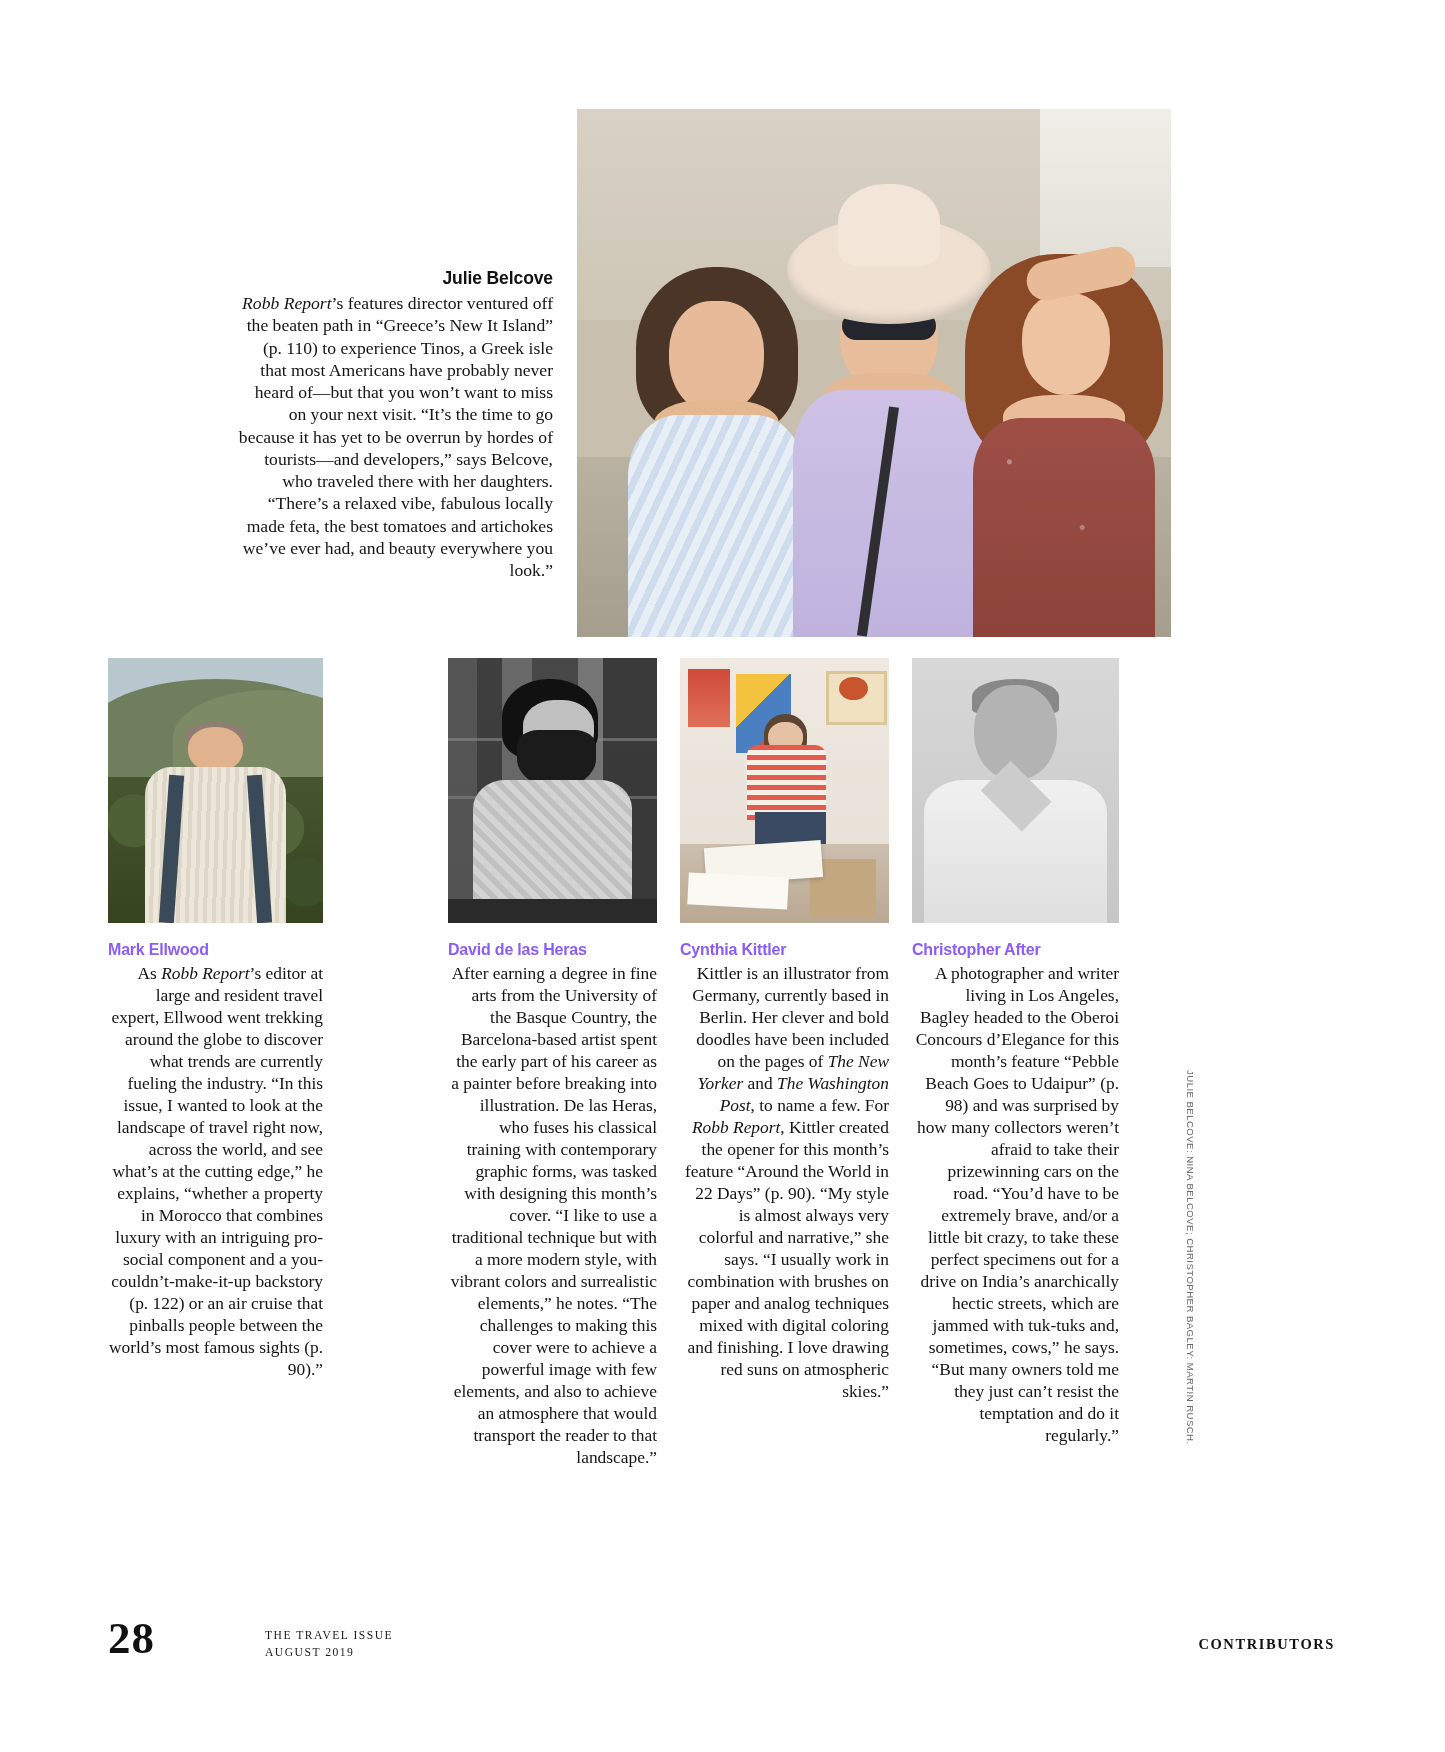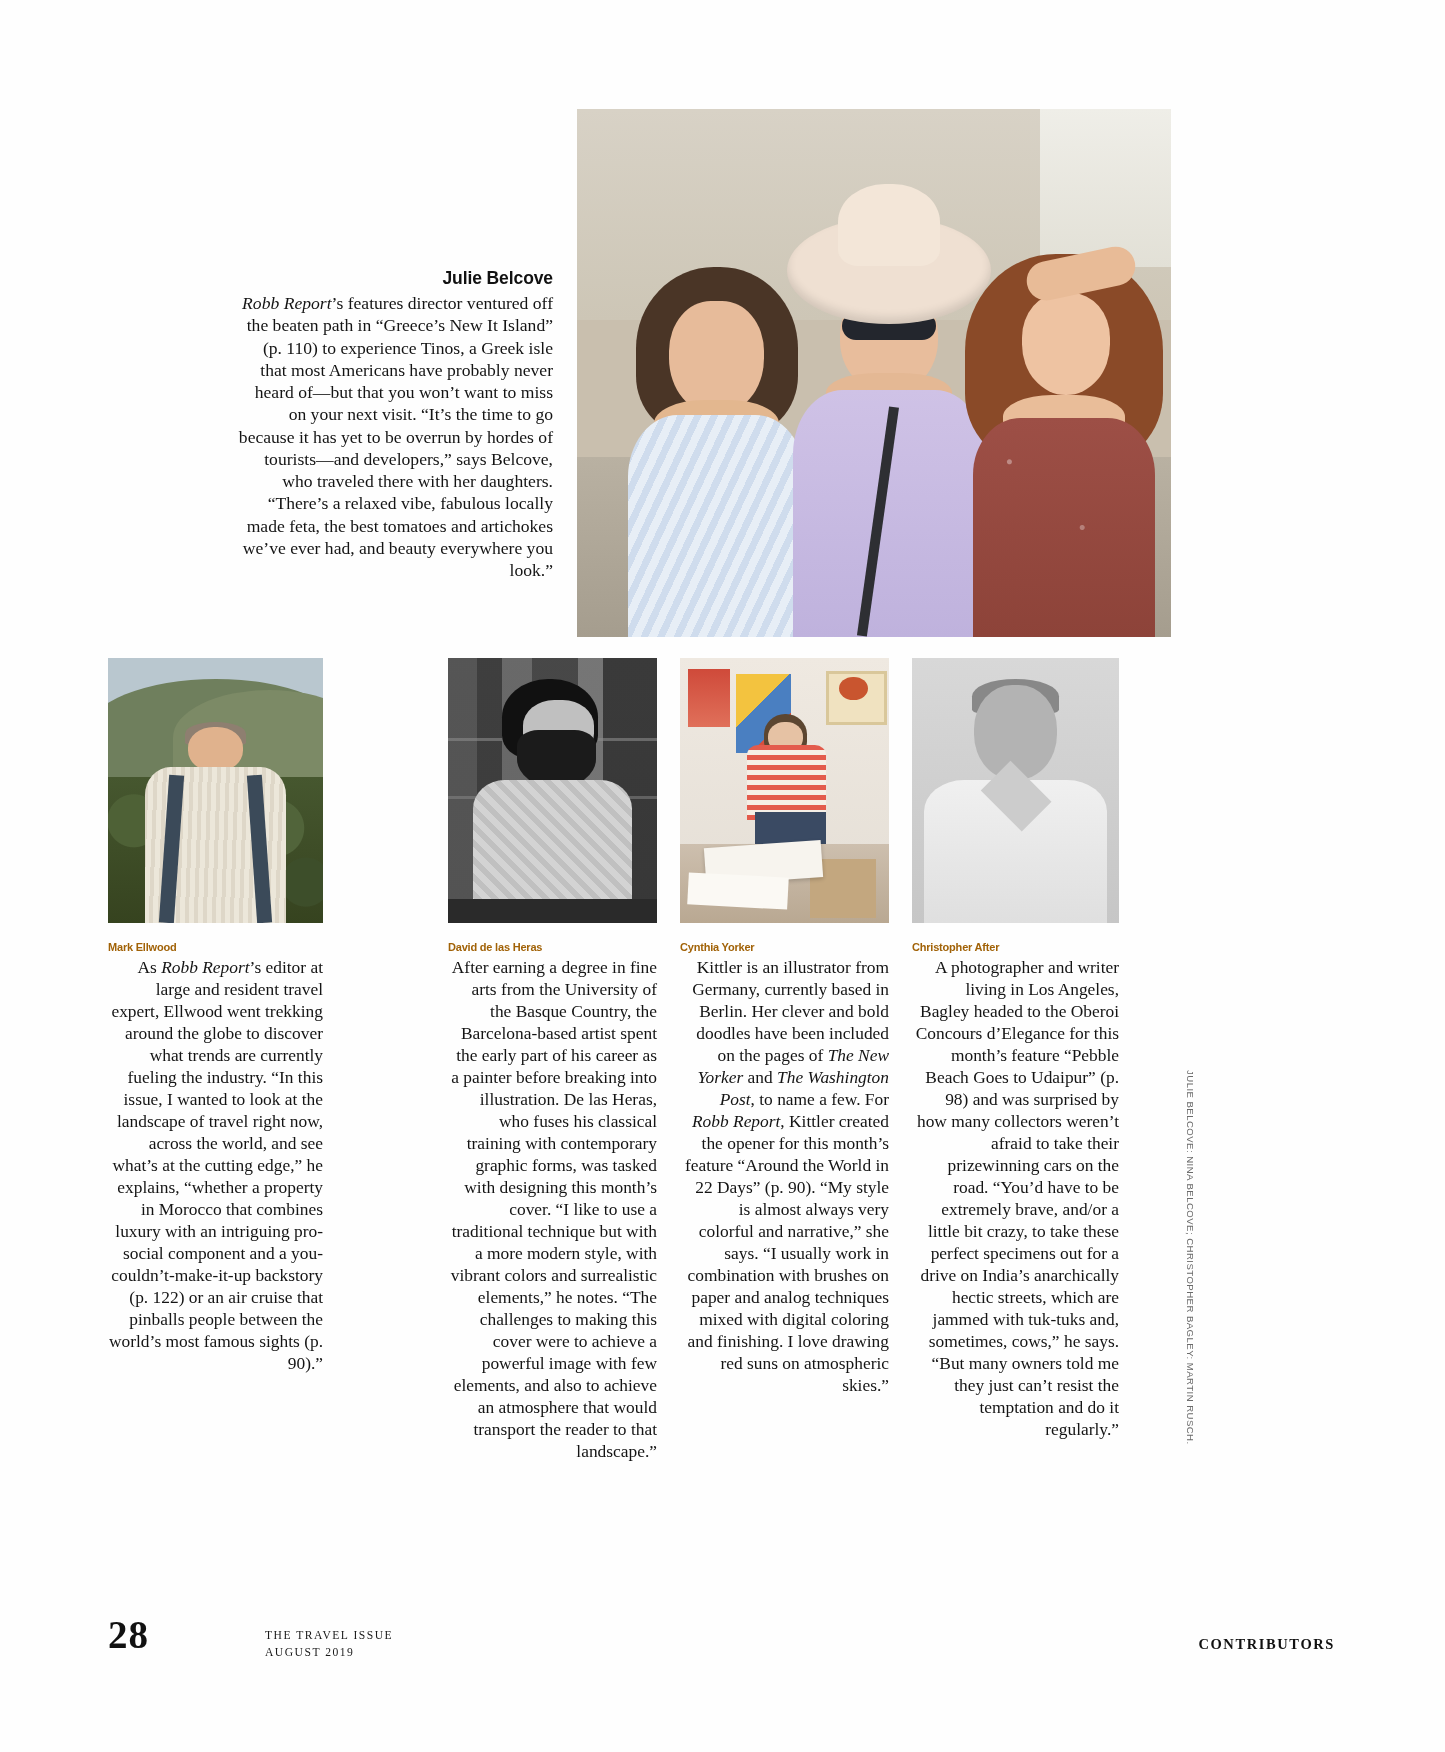--- a/index.html
+++ b/index.html
@@ -143,38 +143,38 @@
   .p3 .box3{position:absolute;right:6%;bottom:2%;width:32%;height:22%;background:#c3a77f;}
 
   
   .p4{background:linear-gradient(#d8d8d8,#c6c6c6);filter:grayscale(1);}
   .p4 .head4{position:absolute;left:30%;top:10%;width:40%;height:36%;background:#b9b2ab;border-radius:46% 46% 48% 48%;}
   .p4 .hair4{position:absolute;left:29%;top:8%;width:42%;height:13%;background:#8d8780;border-radius:50% 50% 14% 14%;}
   .p4 .shirt4{position:absolute;left:6%;top:46%;width:88%;height:54%;background:linear-gradient(#f2f0ec,#e2dfd9);border-radius:22% 22% 0 0;}
   .p4 .collar{position:absolute;left:36%;top:44%;width:28%;height:16%;background:#cfccc6;transform:rotate(45deg);}
 
   .col-name{
-    font-family:"Liberation Sans",sans-serif;font-weight:bold;font-size:11px;
-    color:#a16207;margin-top:18px;margin-bottom:3px;letter-spacing:-0.2px;
+    font-family:"Liberation Sans",sans-serif;font-weight:bold;font-size:16px;
+    color:#8b5cf6;margin-top:18px;margin-bottom:3px;letter-spacing:-0.2px;
   }
   .col-body{font-size:17.4px;line-height:1.265;color:#141414;text-align:right;}
   .col-body i{font-style:italic;}
 
   
   .credit{
     position:absolute;left:1196px;top:1070px;width:360px;
     transform:rotate(90deg);transform-origin:0 0;
     font-family:"Liberation Sans",sans-serif;font-size:9.6px;
     letter-spacing:.45px;color:#6a6a6a;white-space:nowrap;
   }
 
   
   .folio{
     position:absolute;left:108px;top:1612px;
-    font-family:"Liberation Serif",serif;font-weight:bold;font-size:39px;
+    font-family:"Liberation Serif",serif;font-weight:bold;font-size:45px;
     letter-spacing:1px;color:#111;
   }
   .issue{
     position:absolute;left:265px;top:1628px;
     font-family:"Liberation Serif",serif;font-size:11.6px;
     letter-spacing:1.5px;line-height:1.45;color:#1a1a1a;
   }
   .section-label{
     position:absolute;right:110px;top:1636px;
     font-family:"Liberation Serif",serif;font-weight:bold;font-size:14.5px;
@@ -261,21 +261,21 @@
           <div class="circ"></div>
         <div class="hair3"></div>
           <div class="head3"></div>
         <div class="shirt3"></div>
           <div class="jeans"></div>
         <div class="desk3"></div>
           <div class="box3"></div>
         <div class="paper"></div>
           <div class="paper2"></div>
       </div>
-      <div class="col-name">Cynthia Yorker</div>
+      <div class="col-name">Cynthia Kittler</div>
       <div class="col-body">Kittler is an illustrator from Germany, currently based in Berlin. Her clever and bold doodles have been included on the pages of <i>The New Yorker</i> and <i>The Washington Post</i>, to name a few. For <i>Robb Report</i>, Kittler created the opener for this month’s feature “Around the World in 22 Days” (p. 90). “My style is almost always very colorful and narrative,” she says. “I usually work in combination with brushes on paper and analog techniques mixed with digital coloring and finishing. I love drawing red suns on atmospheric skies.”</div>
     </div>
 
     <div class="col c4">
       <div class="portrait p4">
         <div class="hair4"></div>
           <div class="head4"></div>
         <div class="shirt4"></div>
           <div class="collar"></div>
       </div>

